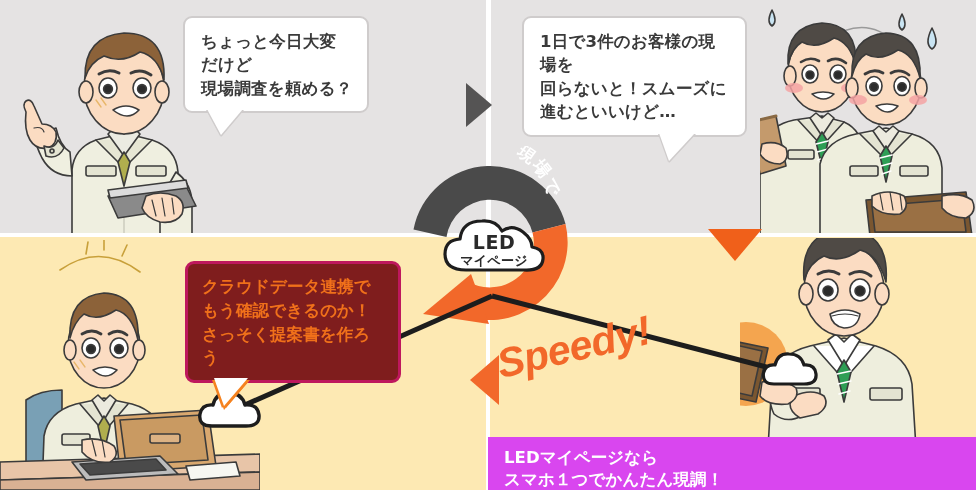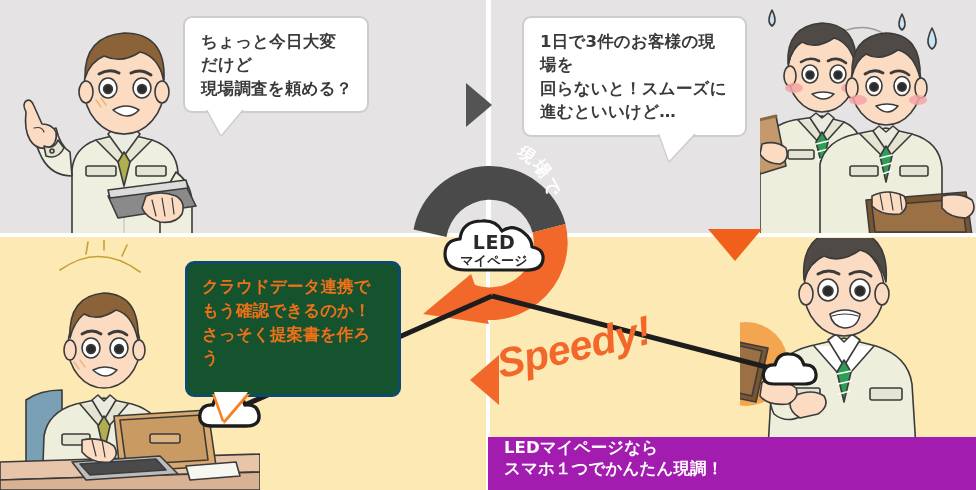--- a/index.html
+++ b/index.html
@@ -56,24 +56,24 @@
     right: 50px; bottom: -26px;
     border-left: 10px solid transparent;
     border-right: 26px solid transparent;
     border-top: 28px solid #fff;
     filter: drop-shadow(-1px 1px 0 #cfcccc) drop-shadow(1px 1px 0 #cfcccc);
   }
 
   #bubble-3 {
     position: absolute;
     left: 185px; top: 261px; width: 216px;
-    background: #14532d;
-    border: 3px solid #0c4a6e;
+    background: #7f1d1d;
+    border: 3px solid #be185d;
     border-radius: 9px;
-    padding: 11px 12px 24px 14px;
+    padding: 11px 12px 10px 14px;
     z-index: 20;
     line-height: 1.44;
     font-size: 16.5px;
     font-weight: 700;
     color: #f0701a;
     letter-spacing: 0.1px;
   }
   #bubble-3 .tail-o {
     position: absolute;
     left: 26px; bottom: -26px;
@@ -152,24 +152,24 @@
     letter-spacing: -0.5px;
     white-space: nowrap;
     font-family: "Liberation Sans", sans-serif;
   }
 
   
   #banner {
     position: absolute;
     left: 488px; top: 437px;
     width: 488px; height: 53px;
-    background: #a21caf;
+    background: #d946ef;
     z-index: 30;
     display: flex;
-    align-items: flex-start;
+    align-items: flex-end;
   }
   #banner-text {
     margin-left: 16px;
     color: #ffffff;
     font-size: 16.5px;
     font-weight: 700;
     line-height: 1.30;
     letter-spacing: 0.1px;
     white-space: pre-line;
   }

